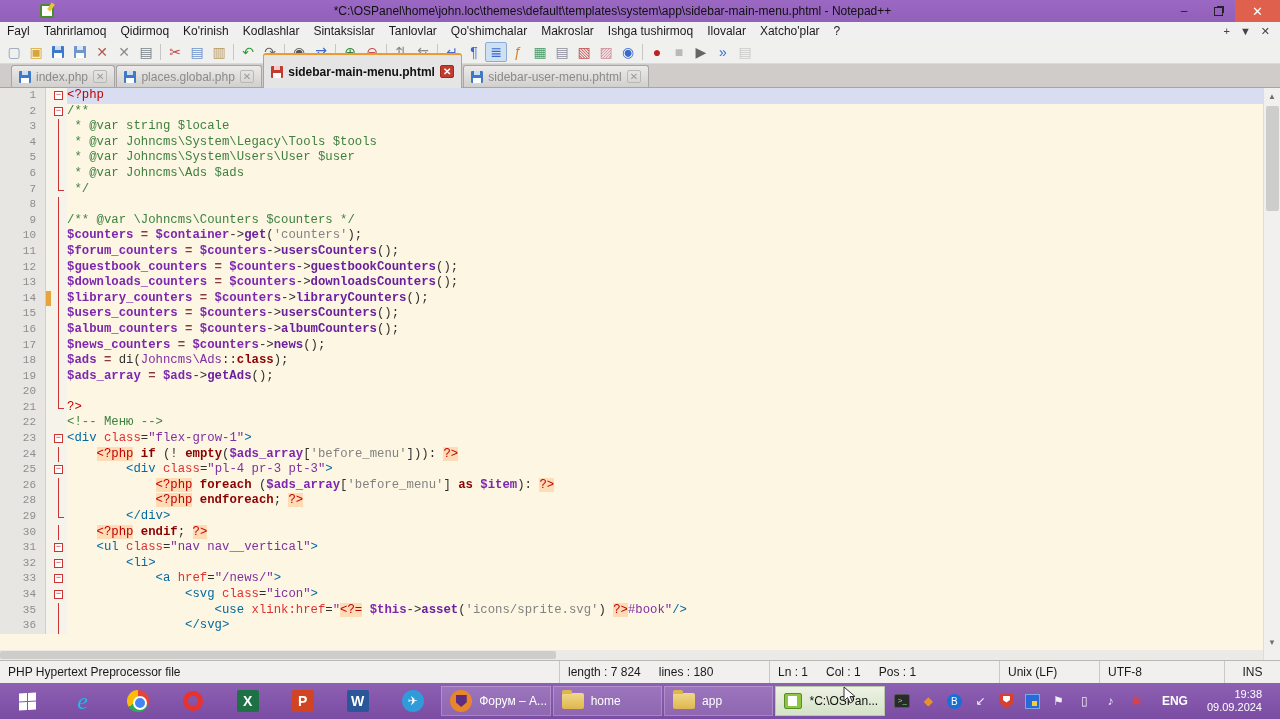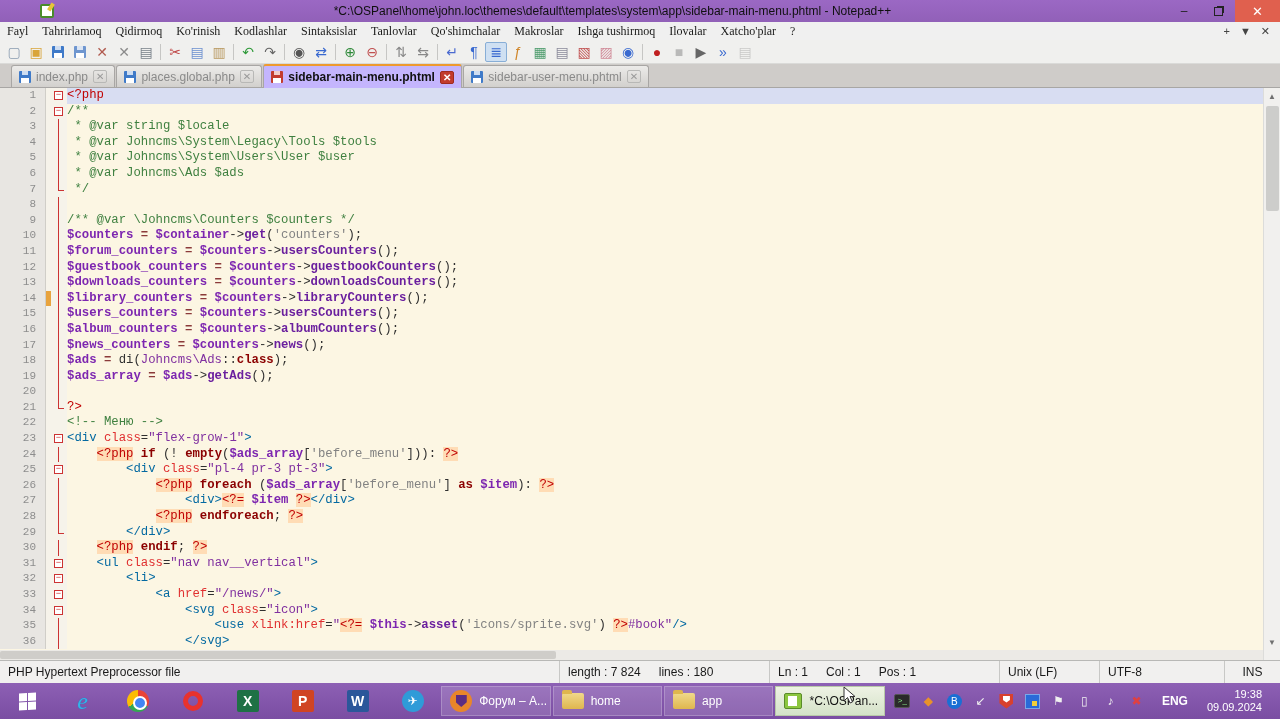--- a/index.html
+++ b/index.html
@@ -11,37 +11,37 @@
   .app-ico { width:14px; height:14px; margin:0 4px; background:#fff; border:2px solid #4a8c2a; border-radius:2px; position:relative; }
   .app-ico::after { content:""; position:absolute; right:-1px; top:-3px; width:4px; height:8px; background:#e8c43a; transform:rotate(35deg); }
   .title-text { flex:1; text-align:center; font-size:12px; color:#101010; white-space:nowrap; overflow:hidden; }
   .win-controls { display:flex; height:22px; }
   .wc { width:34px; height:22px; display:flex; align-items:center; justify-content:center; font-size:12px; color:#222; }
   .wc.close { width:45px; background:var(--close_button); color:#fff; font-size:13px; }
   .maxbox { width:9px; height:9px; border:1px solid #222; box-shadow:2px -2px 0 -1px #222; }
 
   
   .menu-bar { height:18px; background:#f0f0f0; display:flex; align-items:center; font-size:12px; color:#1a1a1a; }
-  .menu-item { padding:1px 7px; cursor:default;font-family:Liberation Serif, serif; }
+  .menu-item { padding:1px 7px; cursor:default; }
   .menu-right { margin-left:auto; display:flex; gap:10px; padding-right:10px; color:#444; font-size:11px; }
 
   
   .toolbar { height:24px; background:#f0f0ee; display:flex; align-items:center; padding-left:3px; border-bottom:1px solid #dadad8; }
   .tbtn { width:22px; height:20px; display:flex; align-items:center; justify-content:center; font-size:14px; line-height:1; border:1px solid transparent; border-radius:2px; }
   .tbtn.tactive { background:#cfe0f2; border-color:#88aed6; }
   .tbtn.tdis { opacity:.45; }
   .tsep { width:1px; height:16px; background:#c6c6c4; margin:0 3px; }
   .flp { display:inline-block; width:12px; height:12px; border-radius:1px; position:relative; }
   .flp .flp-t { position:absolute; top:0; left:3px; width:6px; height:4px; background:rgba(255,255,255,.75); }
   .flp .flp-b { position:absolute; bottom:0; left:2px; width:8px; height:5px; background:#fff; }
 
   
   .tab-bar { height:24px; background:#cfccc9; display:flex; align-items:flex-end; padding-left:11px; border-bottom:1px solid #a8a6a4; }
   .tab { height:22px; display:flex; align-items:center; gap:5px; padding:0 7px; margin-right:1px; font-size:12px; color:#8a8a8a; background:linear-gradient(#ecebe9,#d2d0cd); border:1px solid #a8a6a4; border-bottom:none; border-radius:3px 3px 0 0; }
-  .tab.active { height:24px; background:#c4b5fd; color:#111; border-top:2px solid var(--tab_accent); margin-bottom:-1px; font-weight:bold; }
+  .tab.active { height:35px; background:#e5e5e5; color:#111; border-top:2px solid var(--tab_accent); margin-bottom:-1px; font-weight:bold; }
   .tab-close { font-size:10px; color:#999; border:1px solid #b8b8b6; border-radius:2px; padding:0 2px; line-height:11px; }
   .tab.active .tab-close { color:#fff; background:#c23b2e; border-color:#a02a20; }
 
   
   .editor { position:relative; height:572px; background:var(--editor_bg); overflow:hidden; }
   .elines { position:absolute; top:0; left:0; right:17px; height:562px; overflow:hidden; font-family:"Liberation Mono", monospace; font-size:12.3px; }
   .eline { display:flex; height:15.6px; align-items:stretch; }
   .enum { width:46px; background:#e8e6e2; color:#8d8d8d; font-size:11px; text-align:right; padding-right:9px; border-right:1px solid #d0cec8; line-height:15.6px; }
   .echg { width:5px; background:#f6f3ea; }
   .echg.changed { background:var(--change_marker); }
@@ -440,28 +440,20 @@
           </div>
           <div class="eline">
             <span class="enum">26</span>
             <span class="echg"></span>
             <span class="efold">
               <i class="fv"></i>
             </span>
             <span class="ecode"><span class="tk-p">            </span><span class="tk-ph">&lt;?php</span><span class="tk-p"> </span><span class="tk-k">foreach</span><span class="tk-p"> (</span><span class="tk-v">$ads_array</span><span class="tk-p">[</span><span class="tk-s">'before_menu'</span><span class="tk-p">] </span><span class="tk-k">as</span><span class="tk-p"> </span><span class="tk-v">$item</span><span class="tk-p">): </span><span class="tk-ph">?&gt;</span></span>
           </div>
           <div class="eline">
-            <span class="enum">27</span>
-            <span class="echg"></span>
-            <span class="efold">
-              <i class="fv"></i>
-            </span>
-            <span class="ecode"><span class="tk-p">                </span><span class="tk-tag">&lt;div&gt;</span><span class="tk-ph">&lt;?=</span><span class="tk-p"> </span><span class="tk-v">$item</span><span class="tk-p"> </span><span class="tk-ph">?&gt;</span><span class="tk-tag">&lt;/div&gt;</span></span>
-          </div>
-          <div class="eline">
             <span class="enum">28</span>
             <span class="echg"></span>
             <span class="efold">
               <i class="fv"></i>
             </span>
             <span class="ecode"><span class="tk-p">            </span><span class="tk-ph">&lt;?php</span><span class="tk-p"> </span><span class="tk-k">endforeach</span><span class="tk-p">; </span><span class="tk-ph">?&gt;</span></span>
           </div>
           <div class="eline">
             <span class="enum">29</span>
             <span class="echg"></span>

